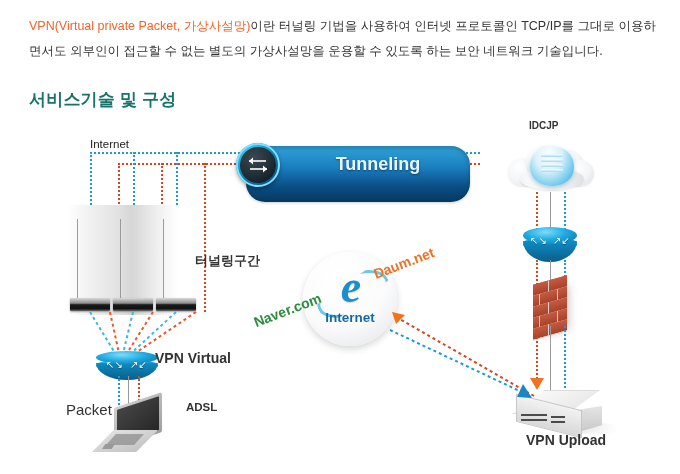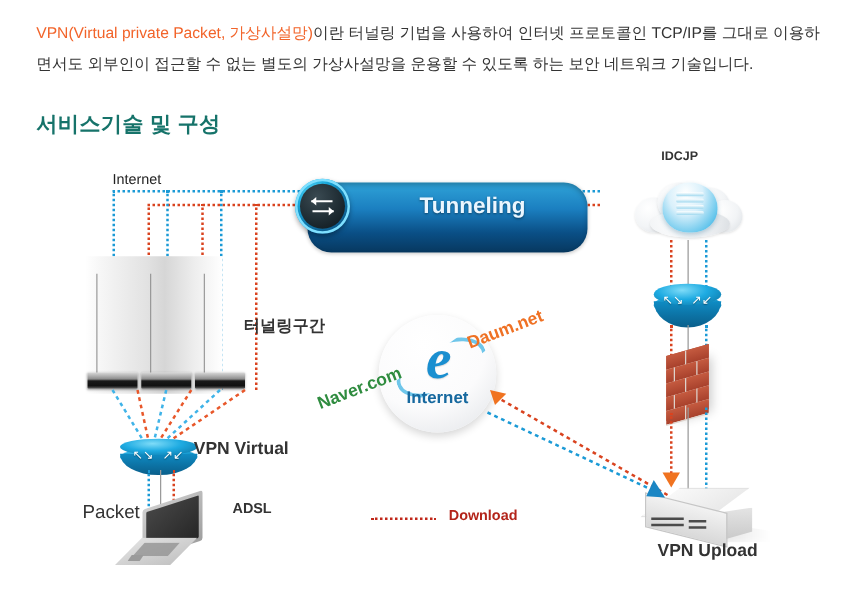--- a/index.html
+++ b/index.html
@@ -321,19 +321,15 @@
   <div class="rot-lbl" id="daum">Daum.net</div>
 
   <svg class="arrow" style="left:386px;top:196px;width:150px;height:96px;">
     <line x1="148" y1="90" x2="12" y2="12" stroke="#d9431f" stroke-width="2" stroke-dasharray="3,3"></line>
     <polygon points="6,6 19,9 10,18" fill="#f07320"></polygon>
     <line x1="4" y1="24" x2="140" y2="88" stroke="#1b9ad6" stroke-width="2" stroke-dasharray="3,3"></line>
     <polygon points="137,78 146,92 131,91" fill="#1b86c4"></polygon>
   </svg>
 
   <div id="legend">
-    <div class="row">
-      <div class="ln red"></div>
-      <div class="tx red">Download</div>
-    </div>
   </div>
 
 </div>
 
 </body></html>

